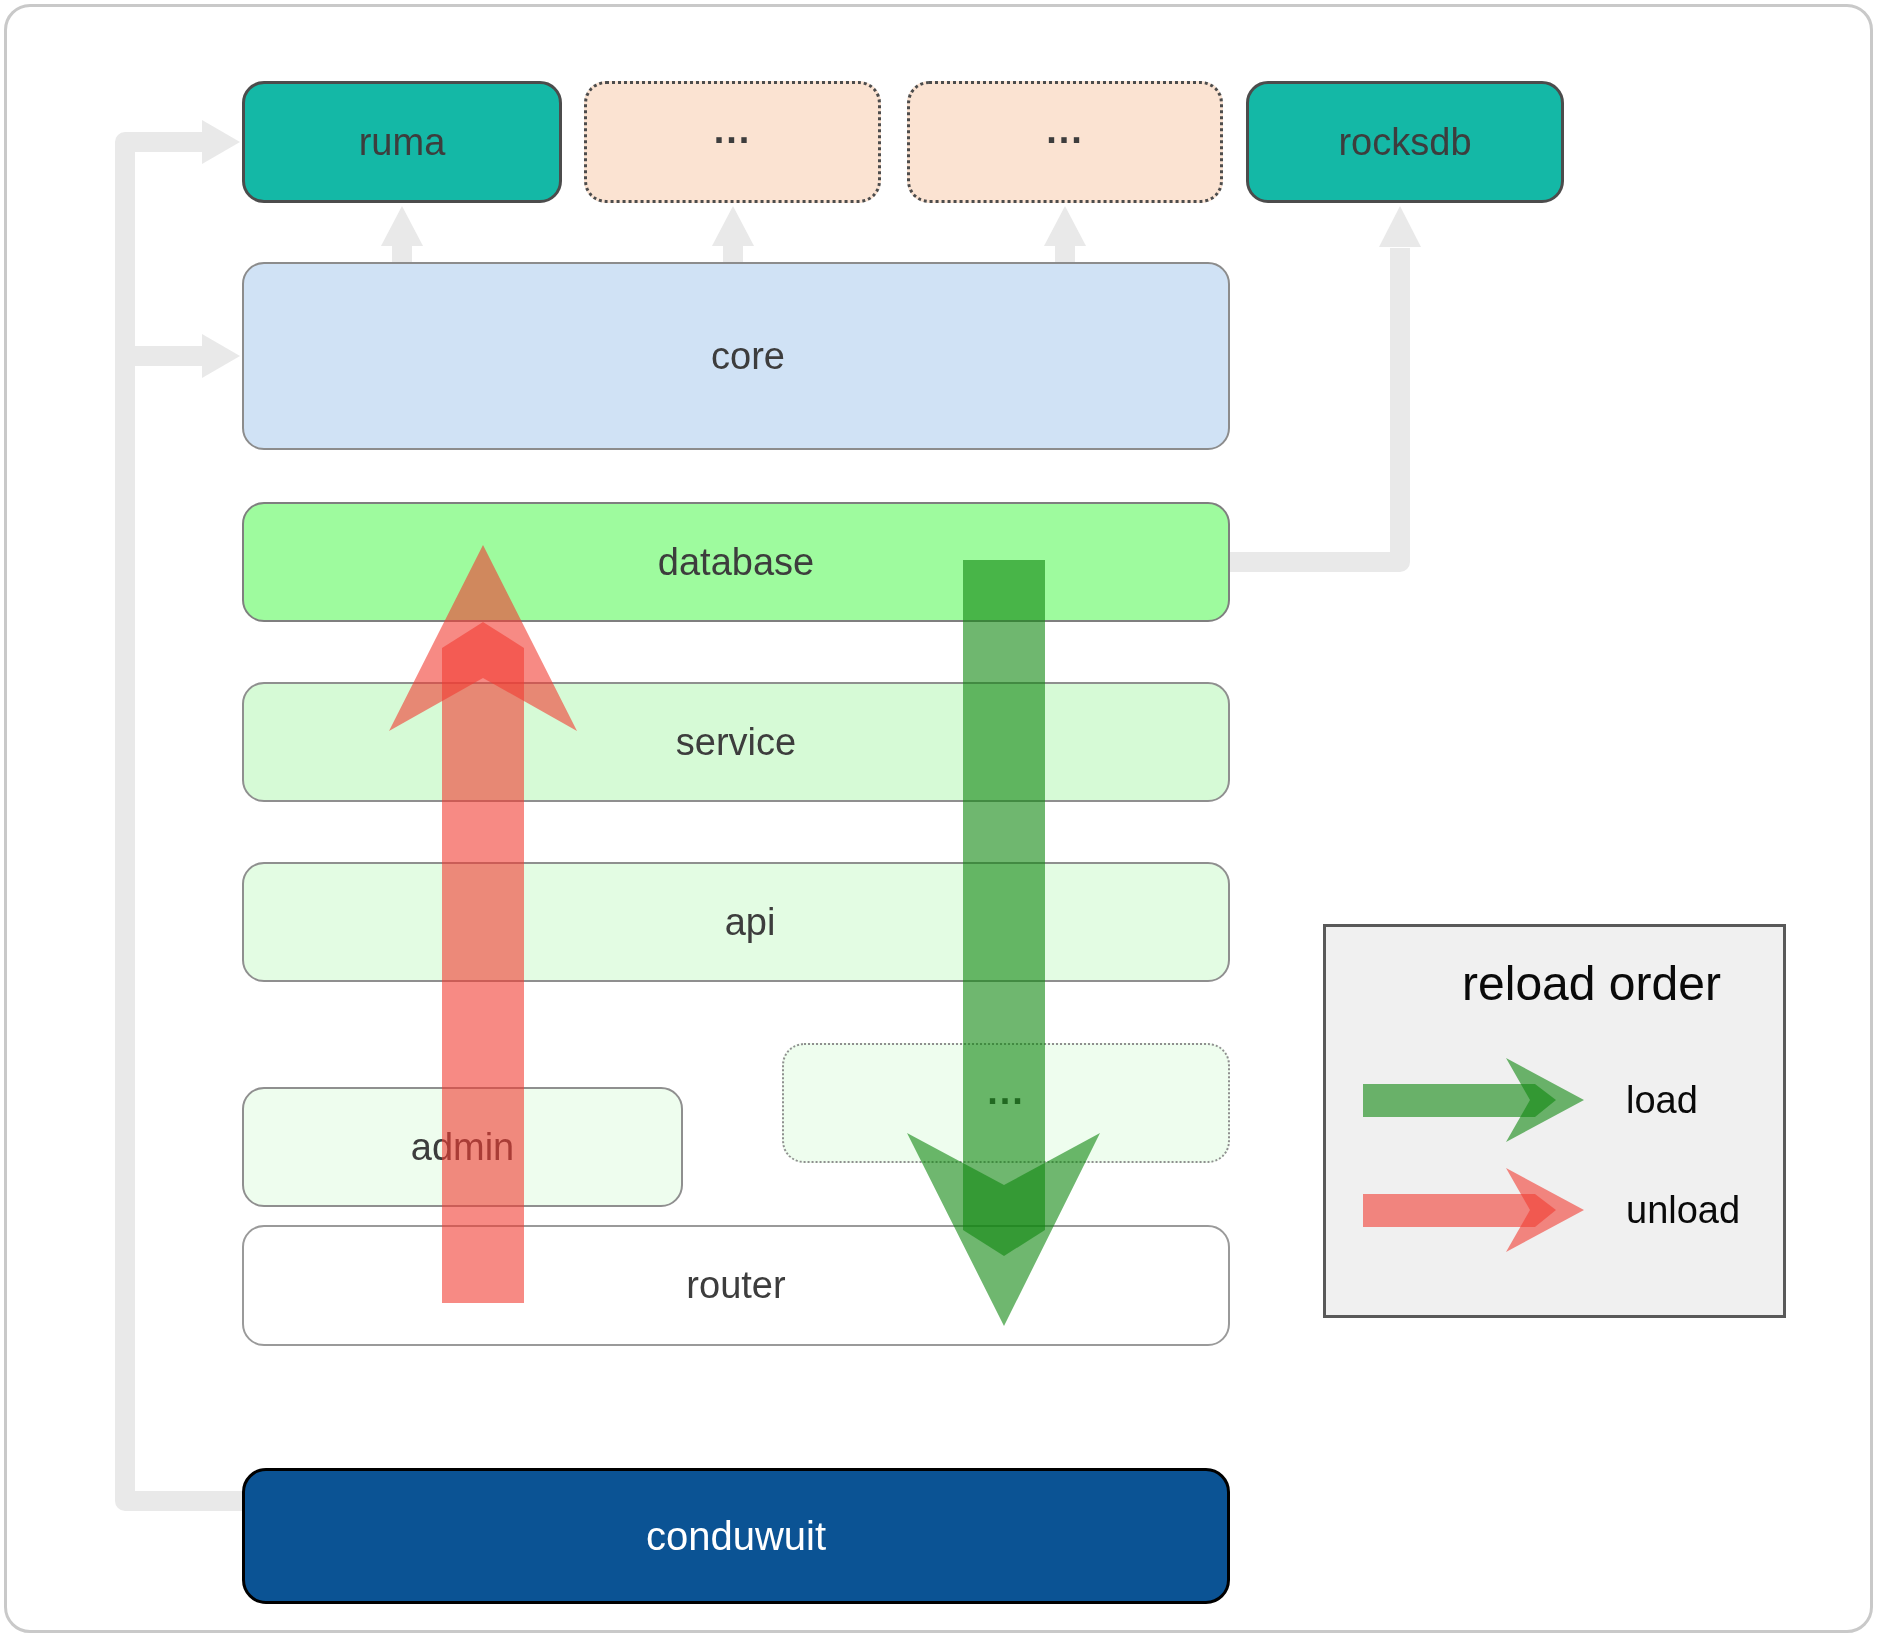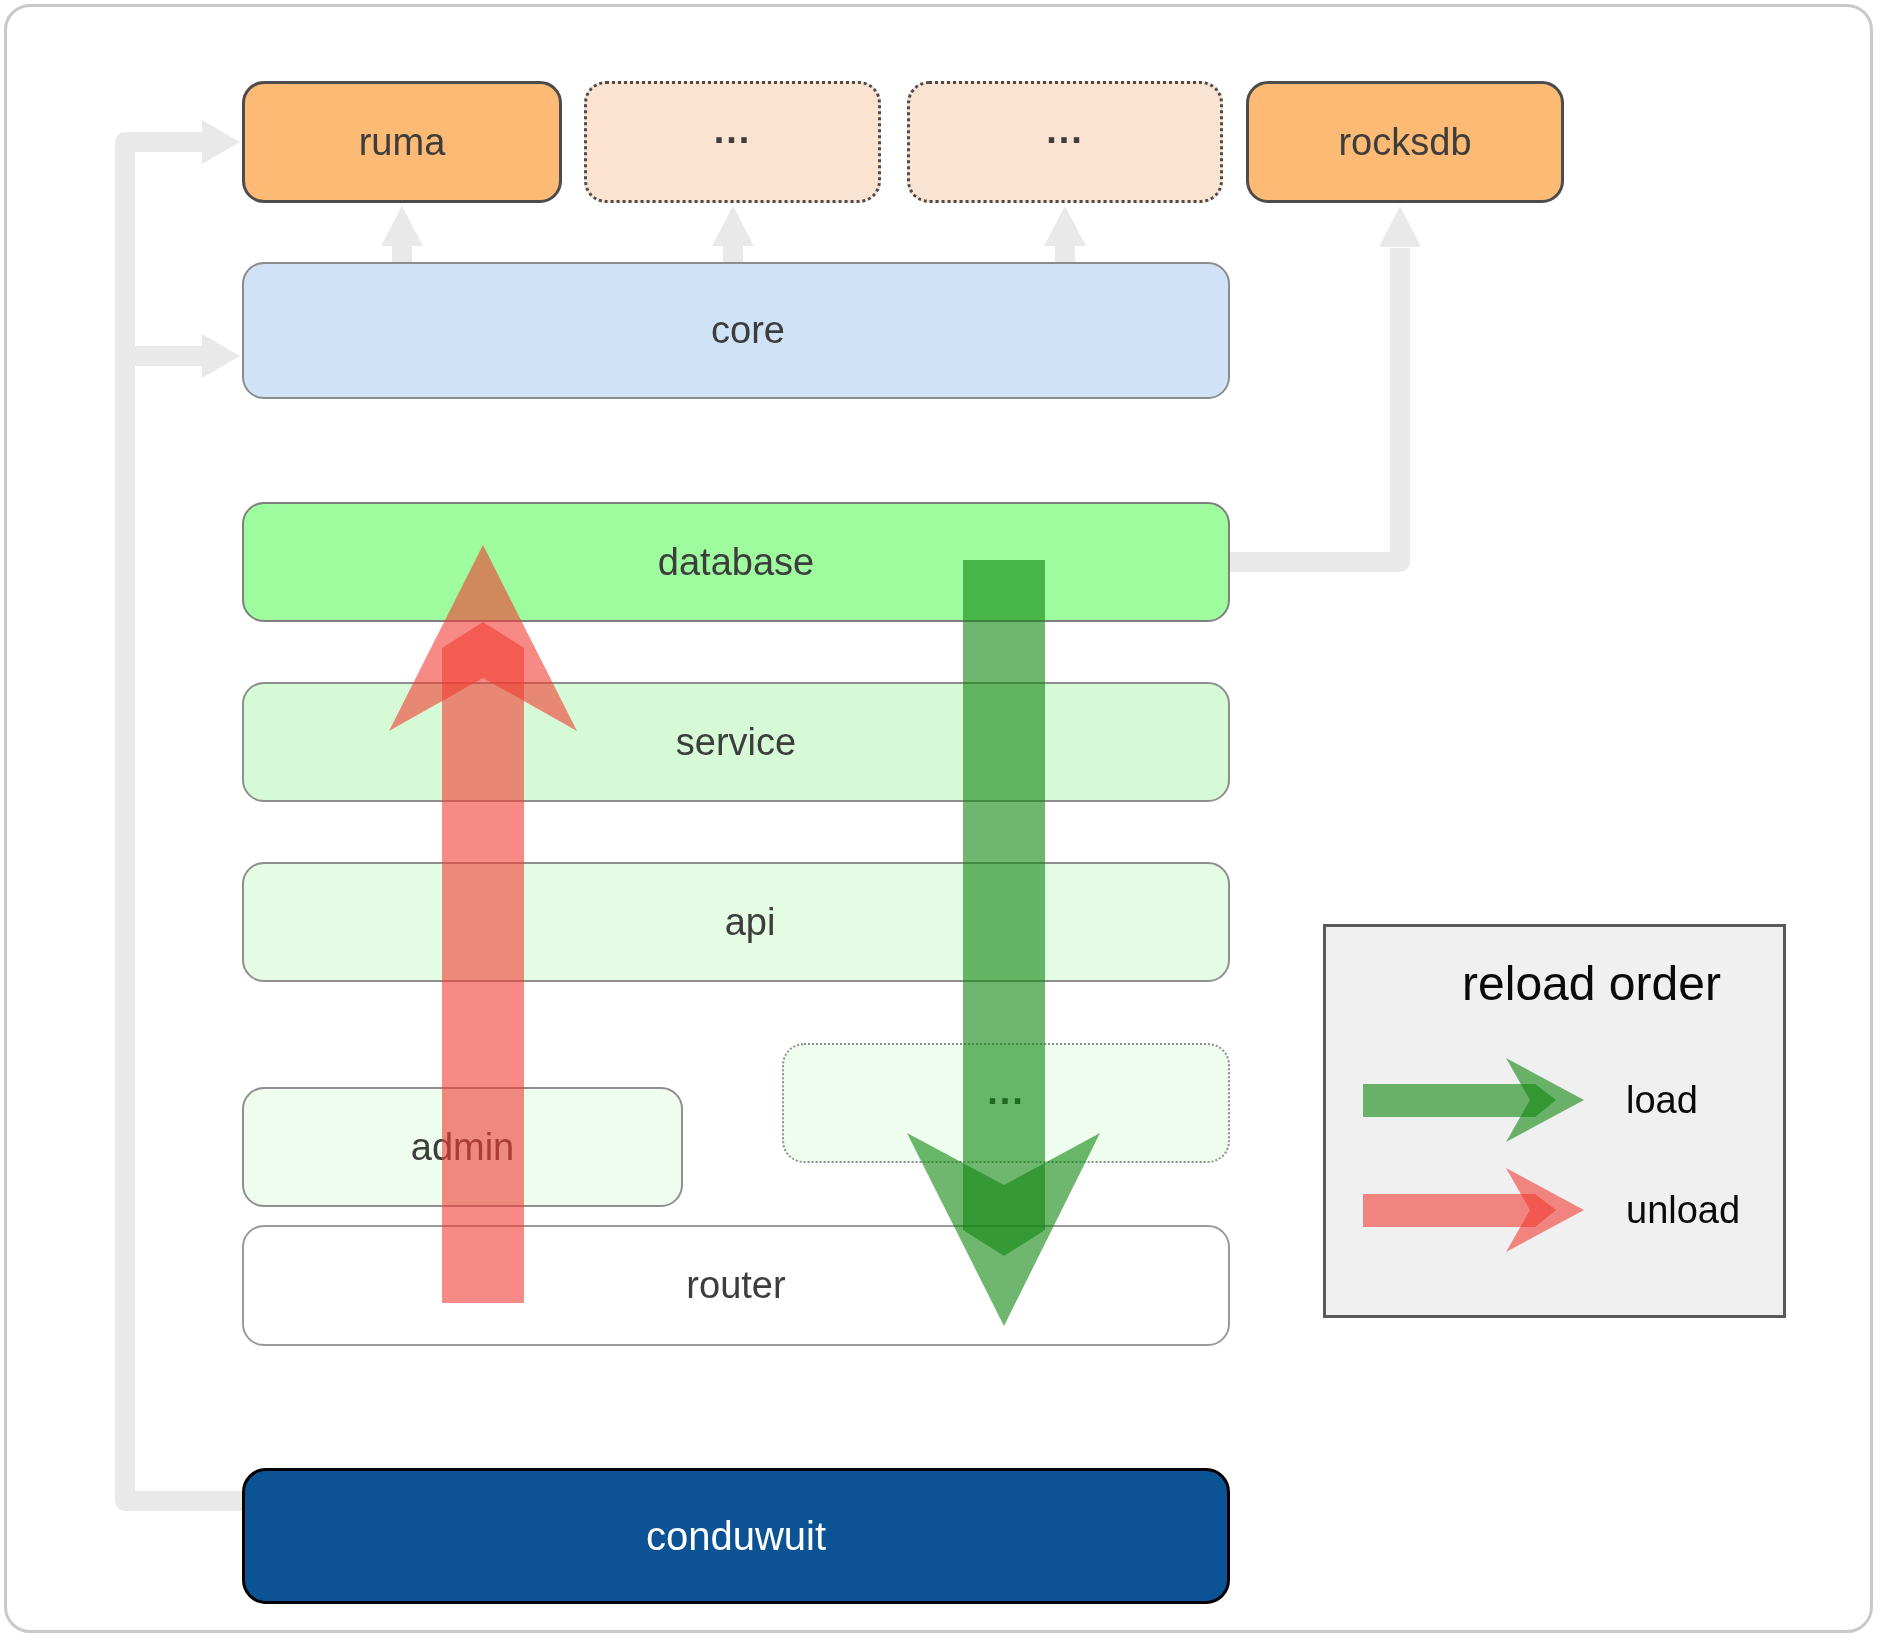--- a/index.html
+++ b/index.html
@@ -27,21 +27,21 @@
     position: absolute;
     box-sizing: border-box;
     display: flex;
     align-items: center;
     justify-content: center;
     border-radius: 22px;
     font-size: 38px;
     color: #3d3d3d;
     z-index: 2;
   }
-  .dep       { background: #fdba74; border: 3px solid #4c4c4c; }
+  .dep       { background: #14b8a6; border: 3px solid #4c4c4c; }
   .dep-dot   { background: #fbe3d2; border: 3px dotted #4c4c4c; }
   .core      { background: #d0e2f5; border: 2px solid #8c8c8c; }
   .database  { background: #9efb9e; border: 2px solid #7f7f7f; }
   .service   { background: #d6fad6; border: 2px solid #8f8f8f; }
   .api       { background: #e3fce3; border: 2px solid #8f8f8f; }
   .admin     { background: #eefdee; border: 2px solid #8f8f8f; }
   .admin-dot { background: #eefdee; border: 2px dotted #8f8f8f; }
   .router    { background: #ffffff; border: 2px solid #9a9a9a; }
   .conduwuit { background: #0b5394; border: 3px solid #000000; color: #ffffff; font-size: 40px; border-radius: 24px; }
   .dots-label { transform: translateY(-28%); font-weight: bold; letter-spacing: 2px; }
@@ -95,21 +95,21 @@
   <div class="box dep-dot" style="left:584px;  top:81px; width:297px; height:122px;">
       <span class="dots-label">...</span>
     </div>
   <div class="box dep-dot" style="left:907px;  top:81px; width:316px; height:122px;">
       <span class="dots-label">...</span>
     </div>
   <div class="box dep" style="left:1246px; top:81px; width:318px; height:122px;">
       <span>rocksdb</span>
     </div>
 
-  <div class="box core" style="left:242px; top:262px;  width:988px; height:137px;padding-left:24px;">
+  <div class="box core" style="left:242px; top:262px;  width:988px; height:188px;padding-left:24px;">
       <span>core</span>
     </div>
   <div class="box database" style="left:242px; top:502px;  width:988px; height:120px;">
       <span>database</span>
     </div>
   <div class="box service" style="left:242px; top:682px;  width:988px; height:120px;">
       <span>service</span>
     </div>
   <div class="box api" style="left:242px; top:862px;  width:988px; height:120px;padding-left:28px;">
       <span>api</span>

